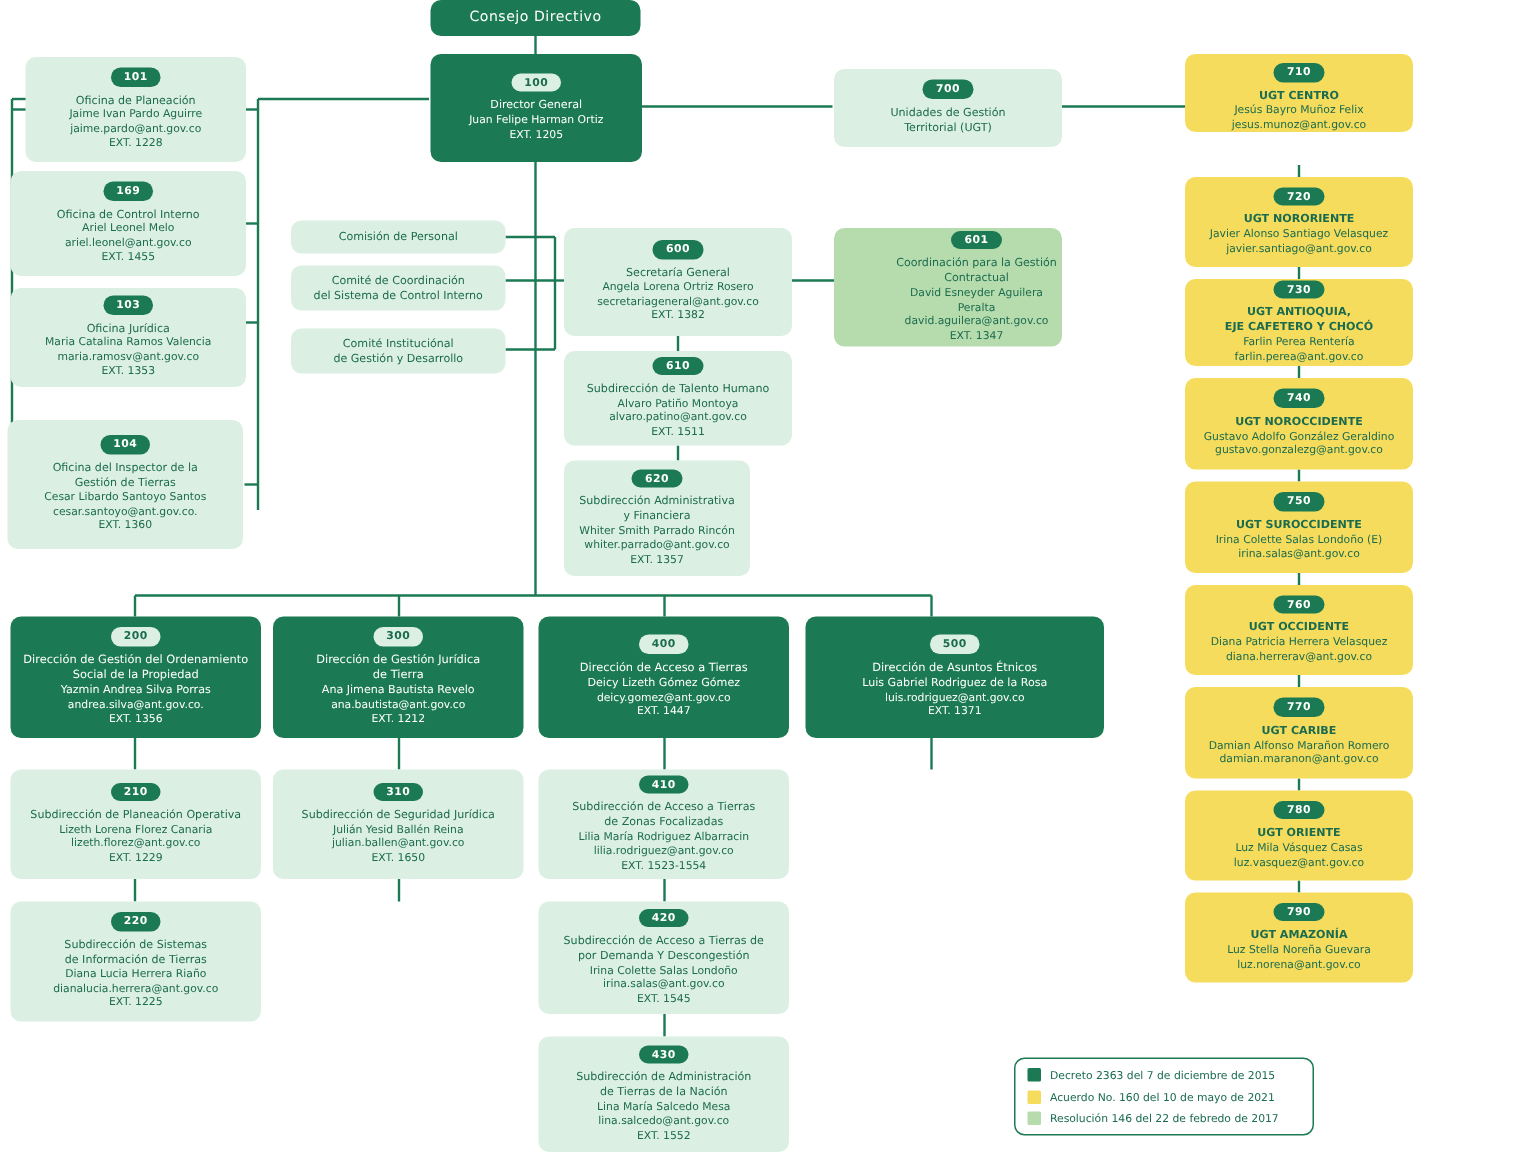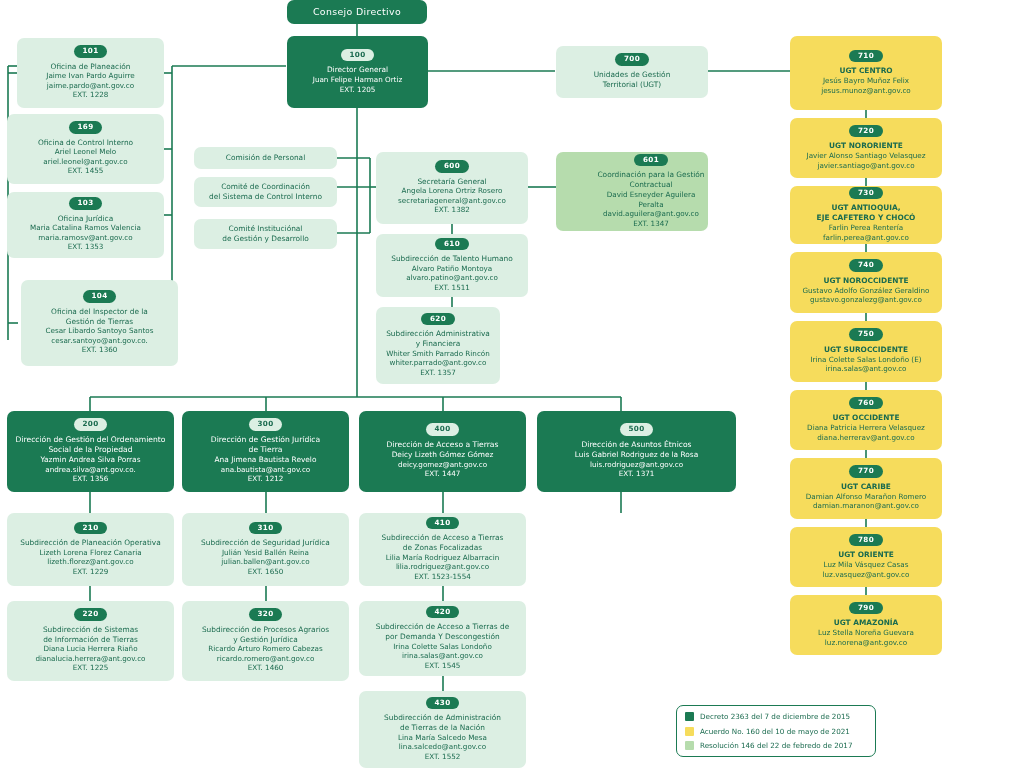--- a/index.html
+++ b/index.html
@@ -206,21 +206,21 @@
   </div>
 
   <div class="node t-light" style="left:7px; top:192px; width:157px; height:66px;">
     <span class="code">103</span>
     <span class="ttl">Oficina Jurídica</span>
     <span class="nm">Maria Catalina Ramos Valencia</span>
     <span class="em">maria.ramosv@ant.gov.co</span>
     <span class="ex">EXT. 1353</span>
   </div>
 
-  <div class="node t-light" style="left:21px; top:280px; width:157px; height:86px;">
+  <div class="node t-light" style="left:5px; top:280px; width:157px; height:86px;">
     <span class="code">104</span>
     <span class="ttl ln1">Oficina del Inspector de la</span>
     <span class="ttl ln2">Gestión de Tierras</span>
     <span class="nm">Cesar Libardo Santoyo Santos</span>
     <span class="em">cesar.santoyo@ant.gov.co.</span>
     <span class="ex">EXT. 1360</span>
   </div>
 
   <div class="node t-light committee" style="left:194px; top:147px; width:143px; height:22px; padding:0 4px;">
     <span>Comisión de Personal</span>
@@ -269,21 +269,21 @@
 
   <div class="node t-mid" style="left:556px; top:152px; width:152px; height:79px;padding-left:44px;">
     <span class="code">601</span>
     <span class="ttl ln1">Coordinación para la Gestión</span>
     <span class="ttl ln2">Contractual</span>
     <span class="nm">David Esneyder Aguilera Peralta</span>
     <span class="em">david.aguilera@ant.gov.co</span>
     <span class="ex">EXT. 1347</span>
   </div>
 
-  <div class="node t-yellow ugt" style="left:790px; top:36px; width:152px; height:74px;">
+  <div class="node t-yellow ugt" style="left:790px; top:36px; width:152px; height:52px;justify-content:space-between;">
     <span class="code">710</span>
     <span class="ttl">UGT CENTRO</span>
     <span class="nm">Jesús Bayro Muñoz Felix</span>
     <span class="em">jesus.munoz@ant.gov.co</span>
   </div>
 
   <div class="node t-yellow ugt" style="left:790px; top:118px; width:152px; height:60px;">
     <span class="code">720</span>
     <span class="ttl">UGT NORORIENTE</span>
     <span class="nm">Javier Alonso Santiago Velasquez</span>
@@ -392,28 +392,20 @@
   </div>
 
   <div class="node t-light" style="left:182px; top:513px; width:167px; height:73px;text-align:right;">
     <span class="code">310</span>
     <span class="ttl">Subdirección de Seguridad Jurídica</span>
     <span class="nm">Julián Yesid Ballén Reina</span>
     <span class="em">julian.ballen@ant.gov.co</span>
     <span class="ex">EXT. 1650</span>
   </div>
 
-  <div class="node t-light" style="left:182px; top:601px; width:167px; height:80px;">
-    <span class="code">320</span>
-    <span class="ttl ln1">Subdirección de Procesos Agrarios</span>
-    <span class="ttl ln2">y Gestión Jurídica</span>
-    <span class="nm">Ricardo Arturo Romero Cabezas</span>
-    <span class="em">ricardo.romero@ant.gov.co</span>
-    <span class="ex">EXT. 1460</span>
-  </div>
 
   <div class="node t-light" style="left:359px; top:513px; width:167px; height:73px;">
     <span class="code">410</span>
     <span class="ttl ln1">Subdirección de Acceso a Tierras</span>
     <span class="ttl ln2">de Zonas Focalizadas</span>
     <span class="nm">Lilia María Rodriguez Albarracin</span>
     <span class="em">lilia.rodriguez@ant.gov.co</span>
     <span class="ex">EXT. 1523-1554</span>
   </div>
 

